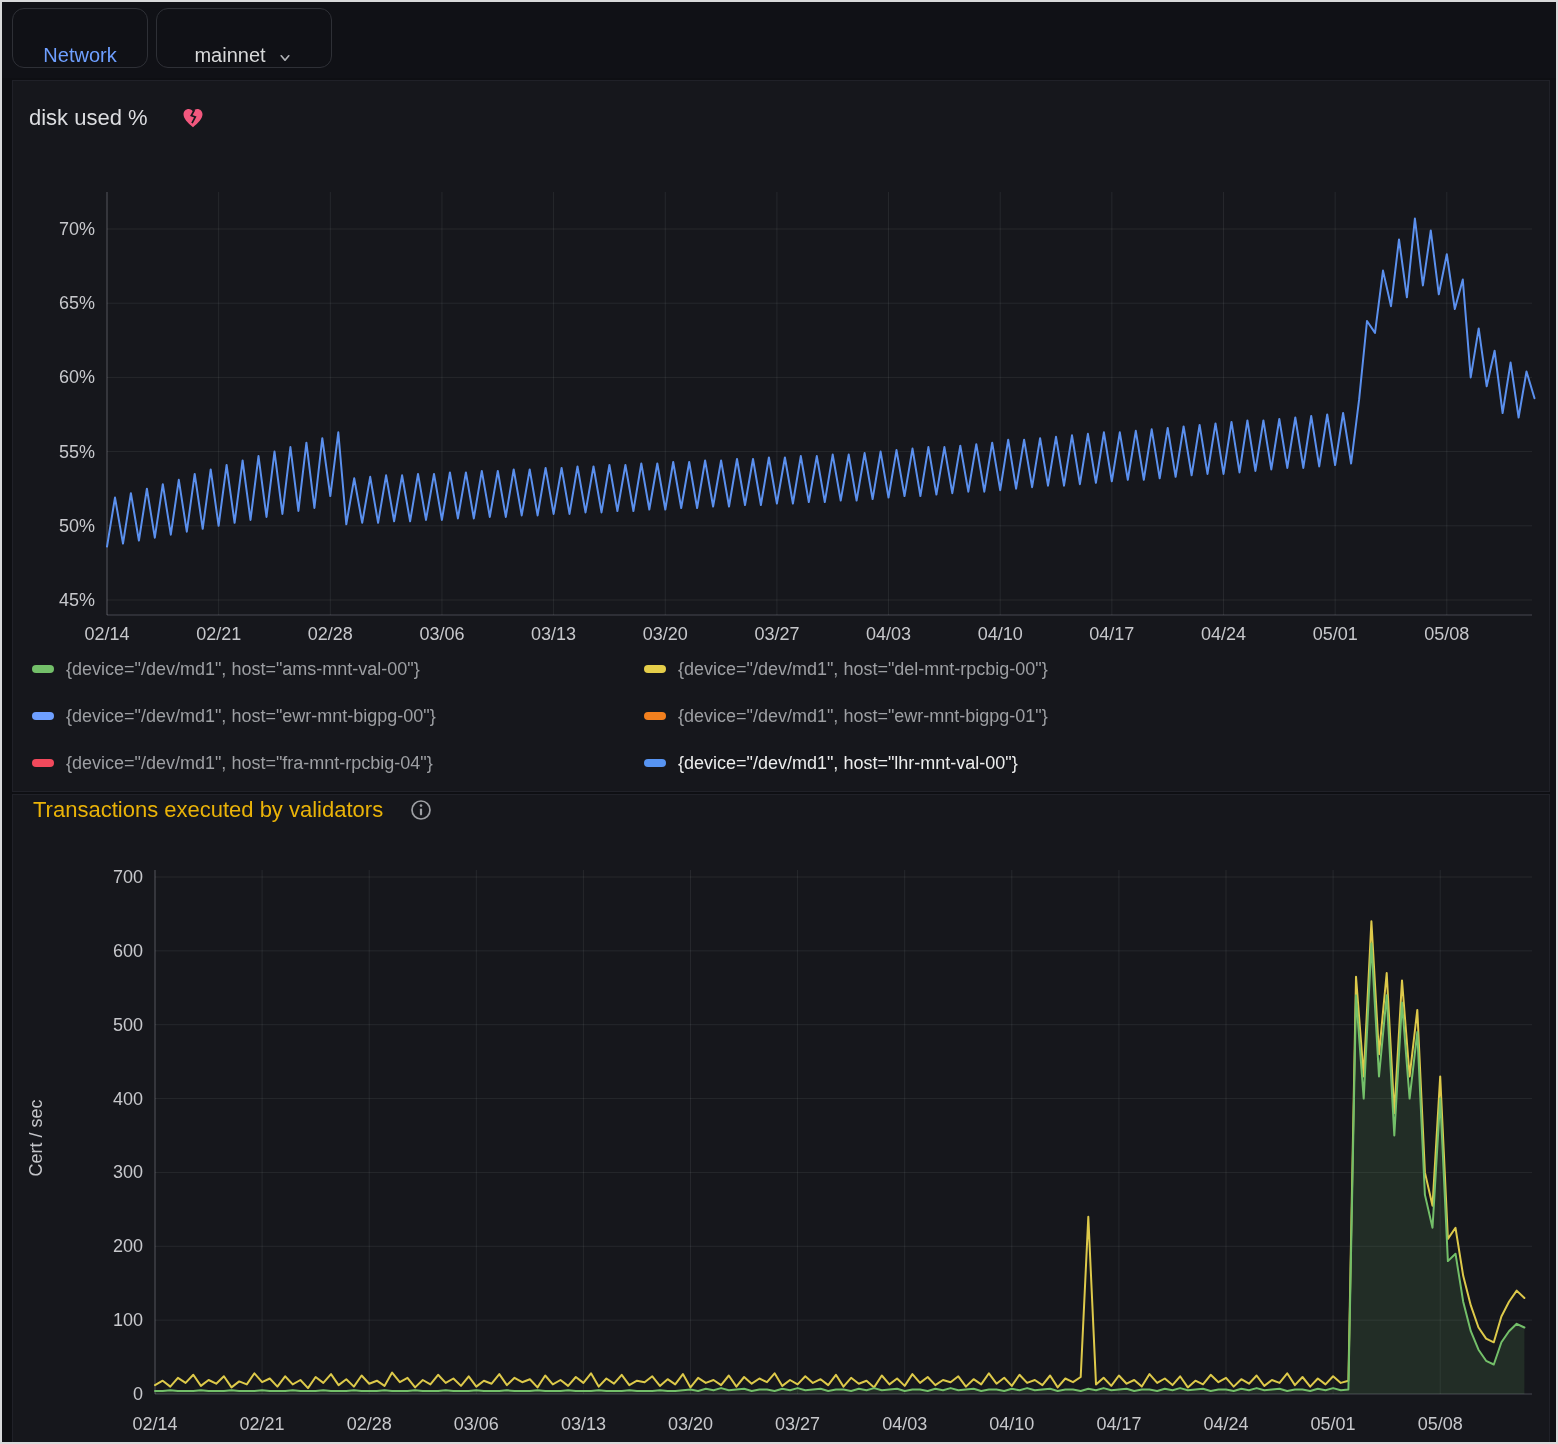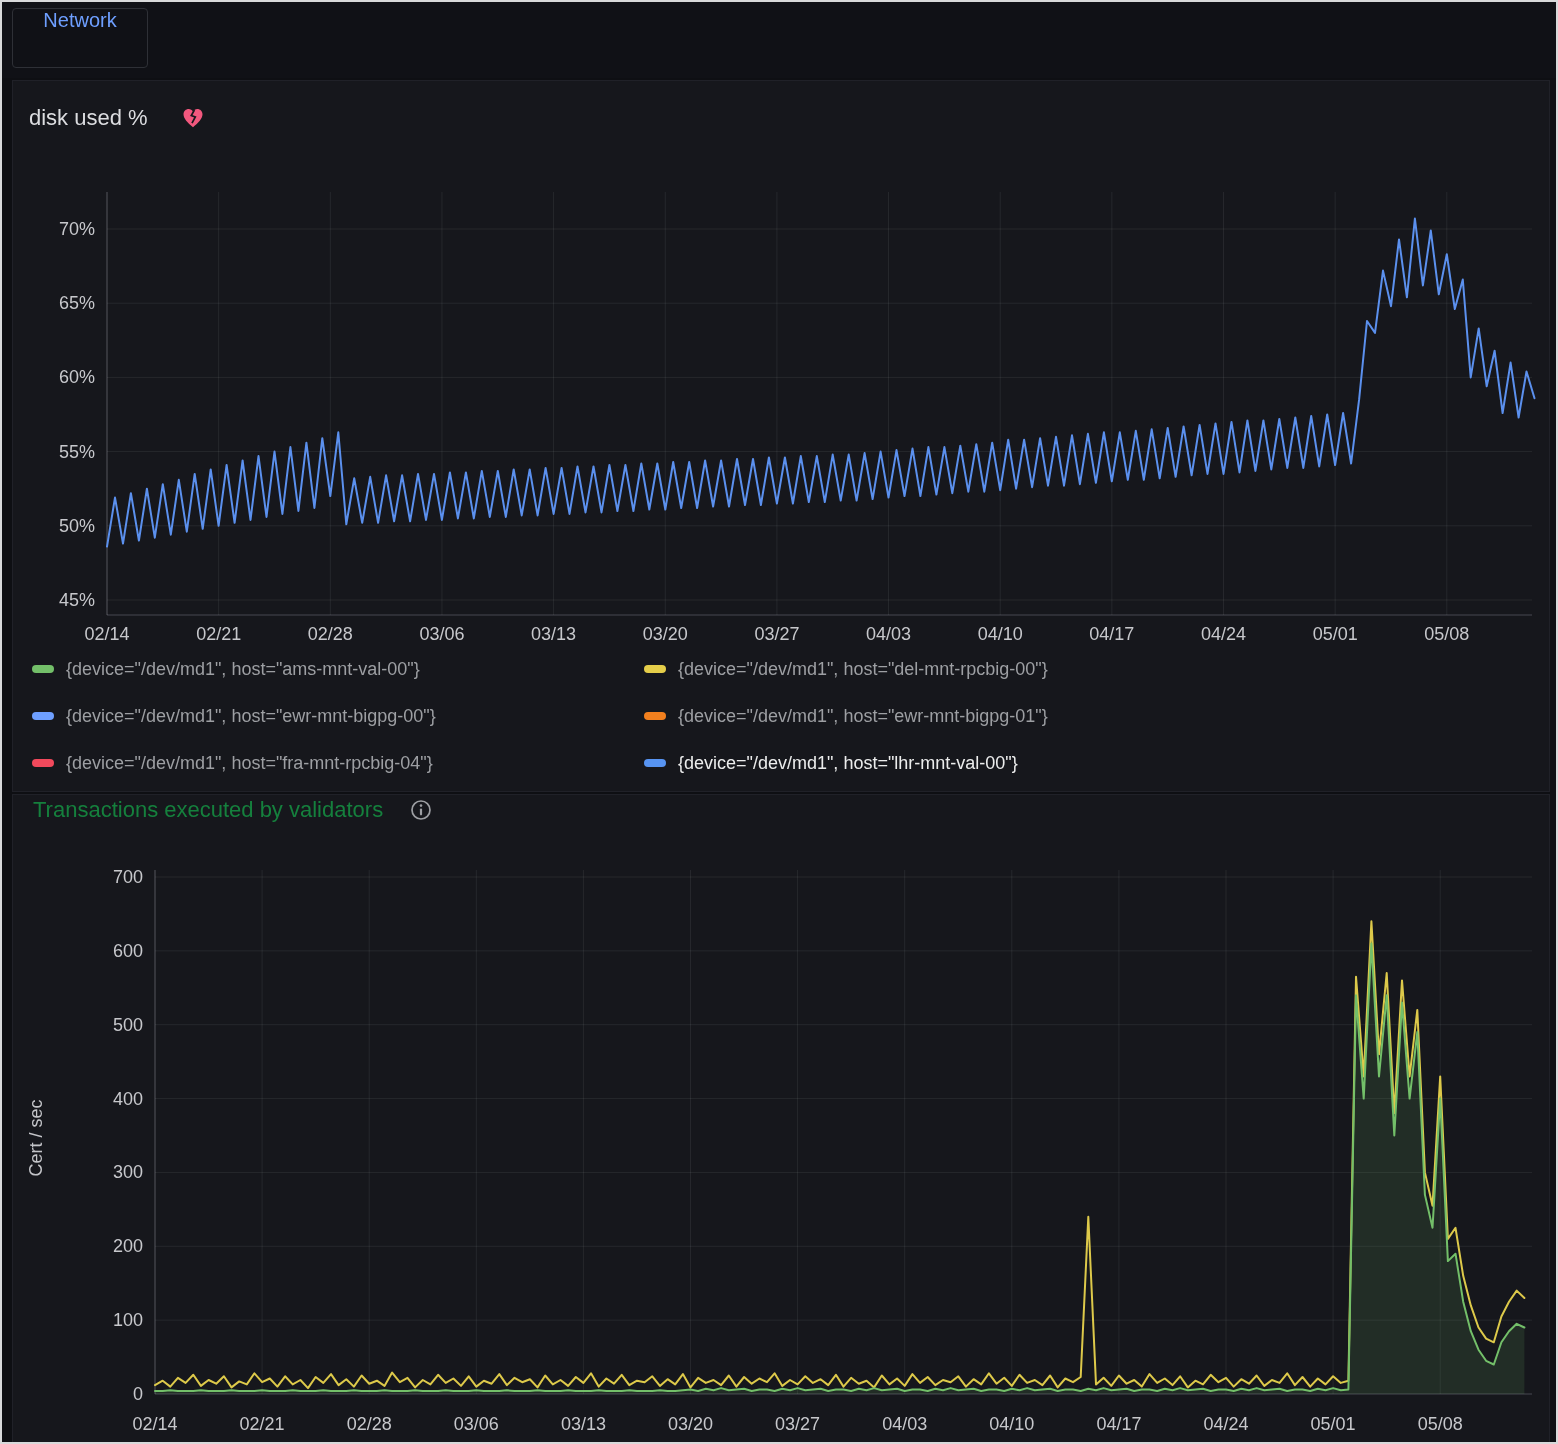--- a/index.html
+++ b/index.html
@@ -5,35 +5,35 @@
   html,body{margin:0;padding:0;background:#000;}
   .screen{
     position:relative;width:1558px;height:1444px;box-sizing:border-box;
     background:#0e0f13;border:2px solid #d8d9da;overflow:hidden;
     font-family:"Liberation Sans",sans-serif;
   }
   
   .topbar{position:absolute;left:0;top:0;width:100%;height:76px;background:#101116;}
   .varbox{
     position:absolute;top:6px;height:60px;box-sizing:border-box;
-    border:1px solid #2e3036;border-radius:4px;background:#101116;
-    display:flex;align-items:flex-start;justify-content:center;font-size:20px;
+    border:1px solid #2e3036;border-radius:12px;background:#101116;
+    display:flex;align-items:flex-end;justify-content:center;font-size:20px;
   }
   .varbox.label{left:10px;width:136px;color:#6e9fff;font-weight:500;}
   .varbox.value{left:154px;width:176px;color:#d8d9da;font-weight:500;gap:10px;}
   .chev{width:18px;height:18px;margin-top:4px;}
   
   .panel{position:absolute;left:10px;width:1538px;background:#16171c;border:1px solid #202128;box-sizing:border-box;}
   .panel.disk{top:78px;height:712px;}
   .panel.tx{top:792px;height:650px;}
   .ptitle-row{position:absolute;display:flex;align-items:center;}
   .panel.disk .ptitle-row{left:16px;top:24px;}
   .panel.tx .ptitle-row{left:20px;top:2px;}
   .ptitle{font-size:22px;font-weight:500;color:#dcdde0;cursor:pointer;}
-  .panel.tx .ptitle{color:#15803d;}
+  .panel.tx .ptitle{color:#eab308;}
   .alert-ico{margin-left:32px;width:26px;height:24px;}
   .info-ico{margin-left:26px;width:24px;height:24px;cursor:pointer;}
   
   .legend{
     position:absolute;left:30px;top:652px;width:1270px;
     display:flex;flex-wrap:wrap;row-gap:17px;z-index:3;
   }
   .legend-item{width:612px;display:flex;align-items:center;cursor:pointer;height:30px;}
   .chip{width:22px;height:8px;border-radius:4px;margin-right:12px;flex:none;}
   .ltext{font-size:18px;color:#9d9fa3;white-space:nowrap;}
@@ -47,20 +47,26 @@
   svg.charts text{font-family:"Liberation Sans",sans-serif;font-size:18px;fill:#c7c8cc;}
 </style>
 </head>
 <body>
 
 <div class="screen">
 
   <div class="topbar">
     <div class="varbox label">
       <span>Network</span>
+    </div>
+    <div class="varbox value">
+      <span>mainnet</span>
+      <svg class="chev" viewBox="0 0 24 24">
+        <polyline points="7,9 12,15 17,9" fill="none" stroke="#b0b2b6" stroke-width="2.2" stroke-linecap="round" stroke-linejoin="round"></polyline>
+      </svg>
     </div>
   </div>
 
   <div class="panel disk">
     <div class="ptitle-row">
       <span class="ptitle">disk used %</span>
       <svg class="alert-ico" viewBox="0 0 24 24">
         <path d="M12 21.3 C6.6 16.9 2.5 12.6 2.5 8.3 C2.5 5.2 4.9 3 7.7 3 C9.5 3 11.1 3.9 12 5.4 C12.9 3.9 14.5 3 16.3 3 C19.1 3 21.5 5.2 21.5 8.3 C21.5 12.6 17.4 16.9 12 21.3 Z" fill="#F2587E"></path>
         <polyline points="13.4,4.0 10.3,9.6 14.3,10.9 11.0,17.2" fill="none" stroke="#16171c" stroke-width="1.7"></polyline>
       </svg>

